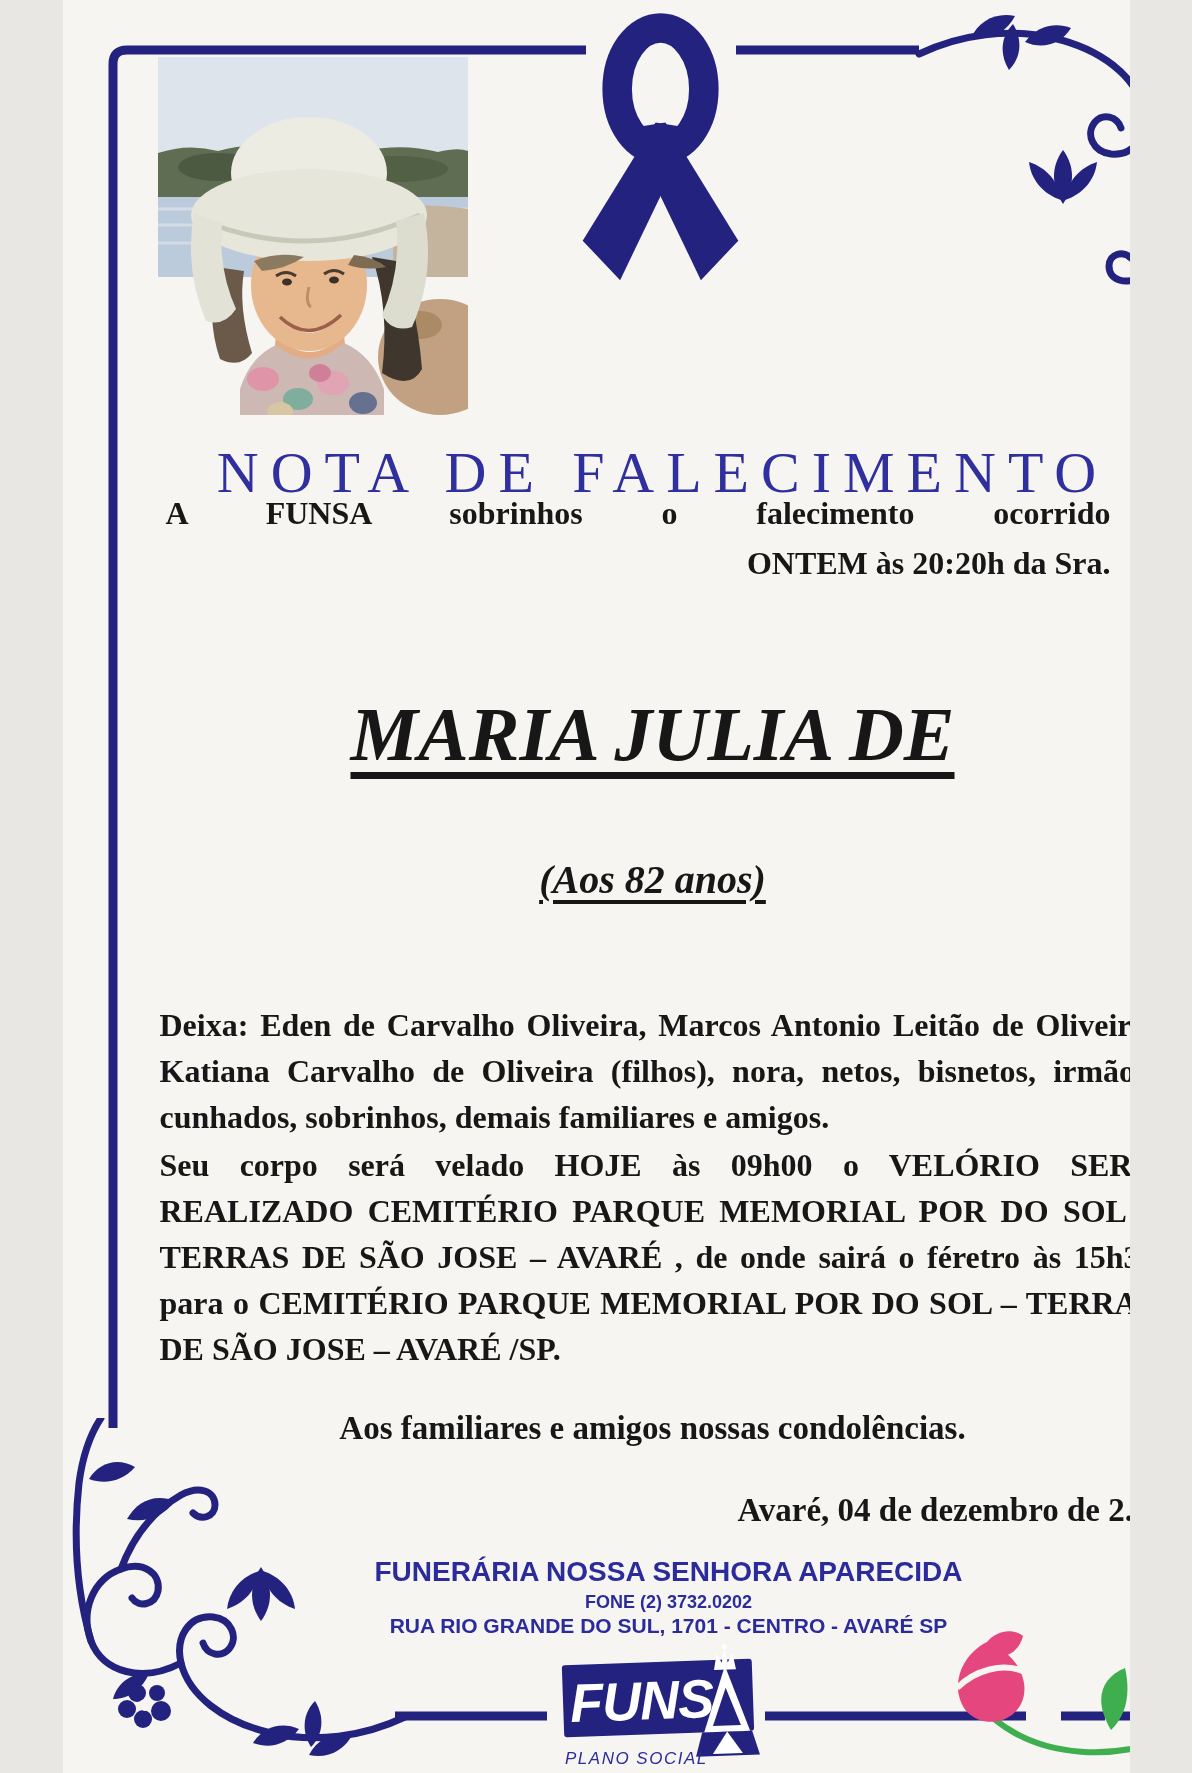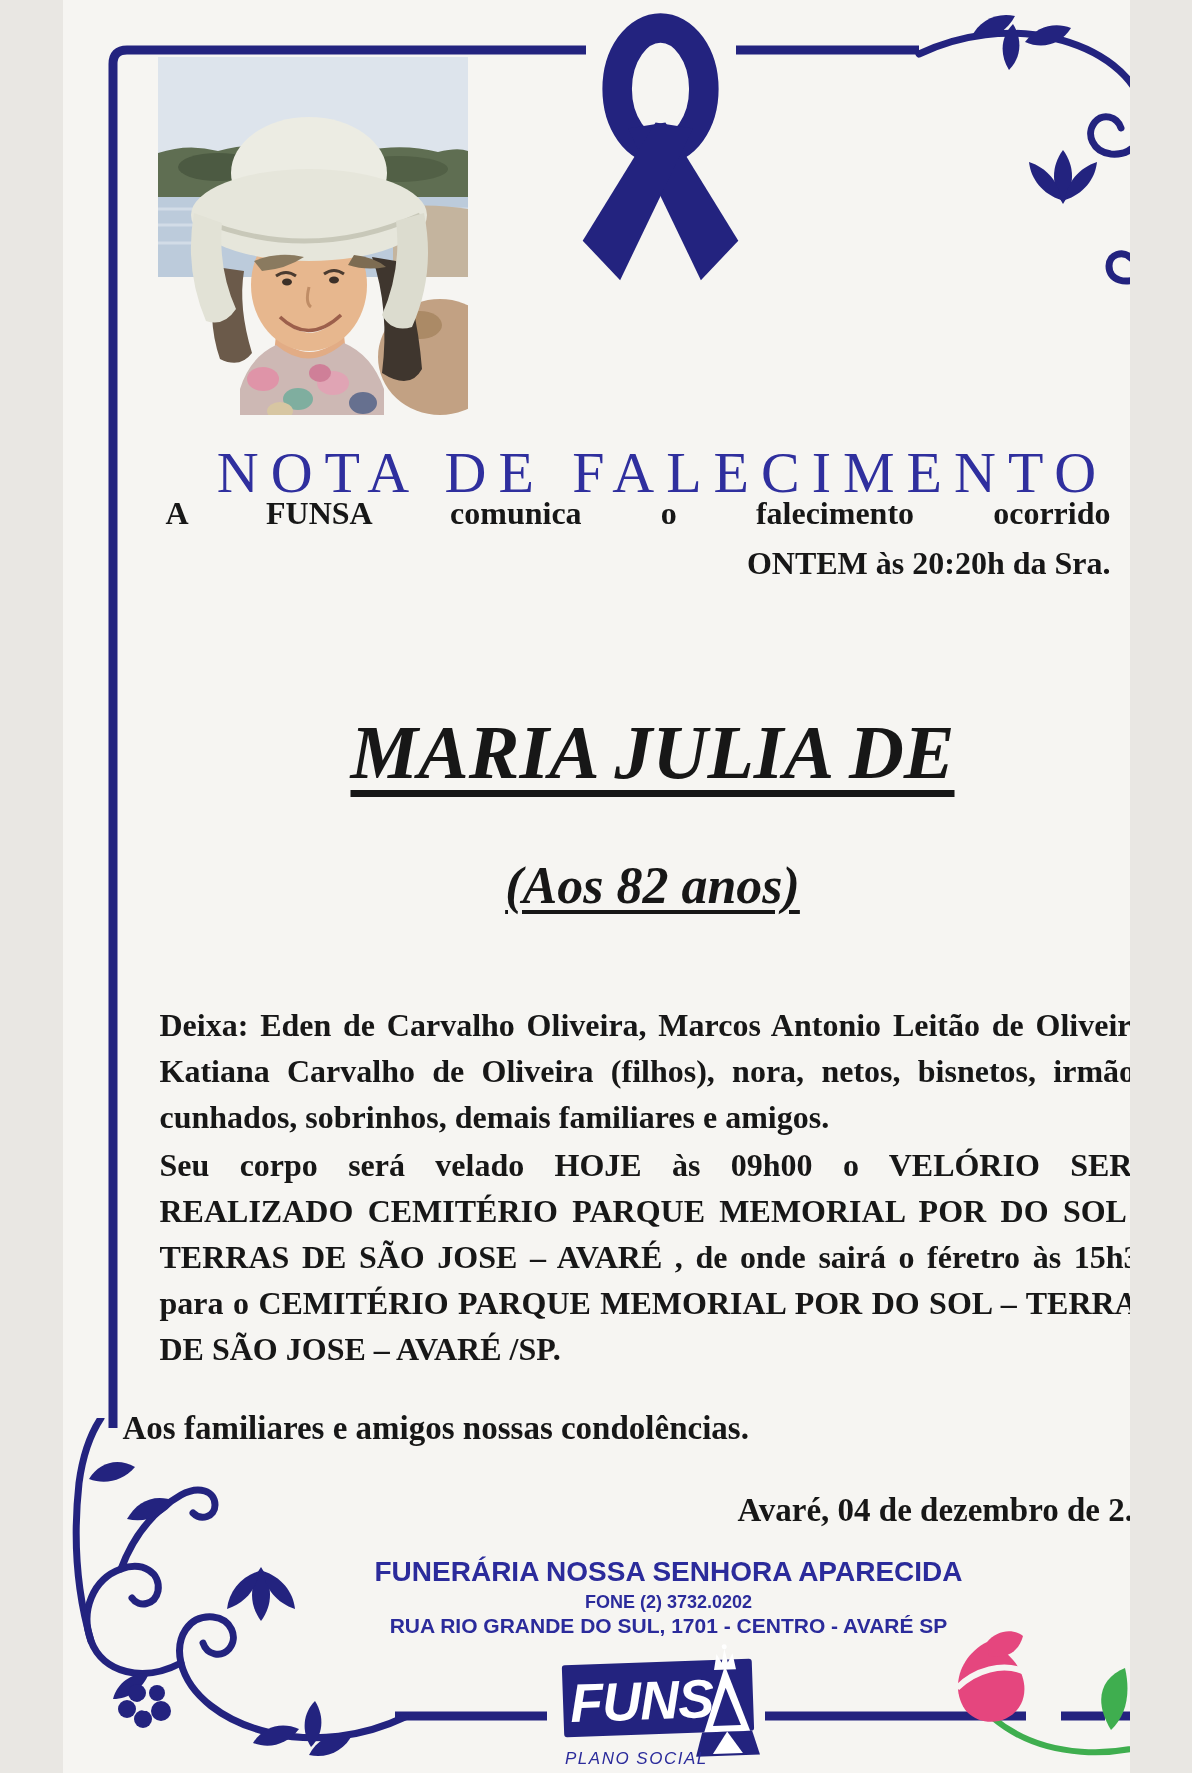--- a/index.html
+++ b/index.html
@@ -19,33 +19,33 @@
   .title{
     left:50px;top:440px;width:1100px;text-align:center;
     font-size:58px;line-height:66px;letter-spacing:12px;
     color:var(--title-blue);white-space:nowrap;
   }
   .intro{left:103px;top:488px;width:945px;font-size:32px;font-weight:bold;line-height:50px;}
   .intro .line1{text-align:justify;text-align-last:justify;}
   .intro .line2{text-align:right;}
 
   .name-block{left:60px;top:688px;width:1060px;text-align:center;
-    font-size:76px;line-height:93px;font-weight:bold;font-style:italic;margin-top:18px;}
+    font-size:76px;line-height:93px;font-weight:bold;font-style:italic;}
   .name-block span{
     text-decoration:underline;text-decoration-thickness:7px;text-underline-offset:12px;
   }
   .age-line{left:60px;top:856px;width:1060px;text-align:center;
-    font-size:52px;font-weight:bold;font-style:italic;}
+    font-size:40px;font-weight:bold;font-style:italic;}
   .age-line span{text-decoration:underline;text-decoration-thickness:4px;text-underline-offset:7px;}
 
   .main-text{left:95px;top:1000px;width:1000px;font-size:32px;font-weight:bold;
     line-height:46px;text-align:justify;}
   .main-text p{margin:2px;}
 
-  .condolences{left:60px;top:1410px;width:1060px;font-size:33px;font-weight:bold;}
+  .condolences{left:60px;top:1410px;width:1060px;text-align:center;font-size:33px;font-weight:bold;}
   .date-line{left:60px;top:1492px;width:1060px;text-align:right;font-size:33px;font-weight:bold;}
 
   .f-sans{font-family:"Liberation Sans",sans-serif;font-weight:bold;color:var(--footer-blue);
     left:76px;width:1060px;text-align:center;}
   .f-company{top:1556px;font-size:28px;}
   .f-phone{top:1592px;font-size:18px;}
   .f-address{top:1614px;font-size:21px;}
   .f-website{top:1640px;font-size:21px;}
 </style>
 </head>
@@ -150,21 +150,21 @@
     <path d="M278 120 C 258 86, 266 58, 292 46 C 302 80, 297 104, 278 120 Z" fill="var(--leaf-green)"></path>
     <path d="M278 120 C 268 96, 270 70, 292 46 C 296 78, 292 102, 278 120 Z" fill="var(--leaf-green-light)"></path>
     <path d="M64 14 C 36 28, 26 62, 44 84 C 60 100, 88 96, 98 76 C 108 56, 96 26, 64 14 Z" fill="var(--tulip-pink)"></path>
     <path d="M64 14 C 74 2, 90 0, 100 8 C 96 24, 82 32, 66 28 Z" fill="var(--tulip-pink)"></path>
     <path d="M34 60 C 52 42, 80 34, 102 44" stroke="var(--paper)" stroke-width="6" fill="none"></path>
   </svg>
 
   <div class="abs title">NOTA DE FALECIMENTO</div>
 
   <div class="abs intro">
-    <div class="line1">A FUNSA comunica o falecimento ocorrido</div>
+    <div class="line1">A FUNSA sobrinhos o falecimento ocorrido</div>
     <div class="line2">ONTEM às 20:20h da Sra.</div>
   </div>
 
   <div class="abs name-block">
     <div><span>MARIA JULIA DE</span></div>
   </div>
 
   <div class="abs age-line">
     <span>(Aos 82 anos)</span>
   </div>

